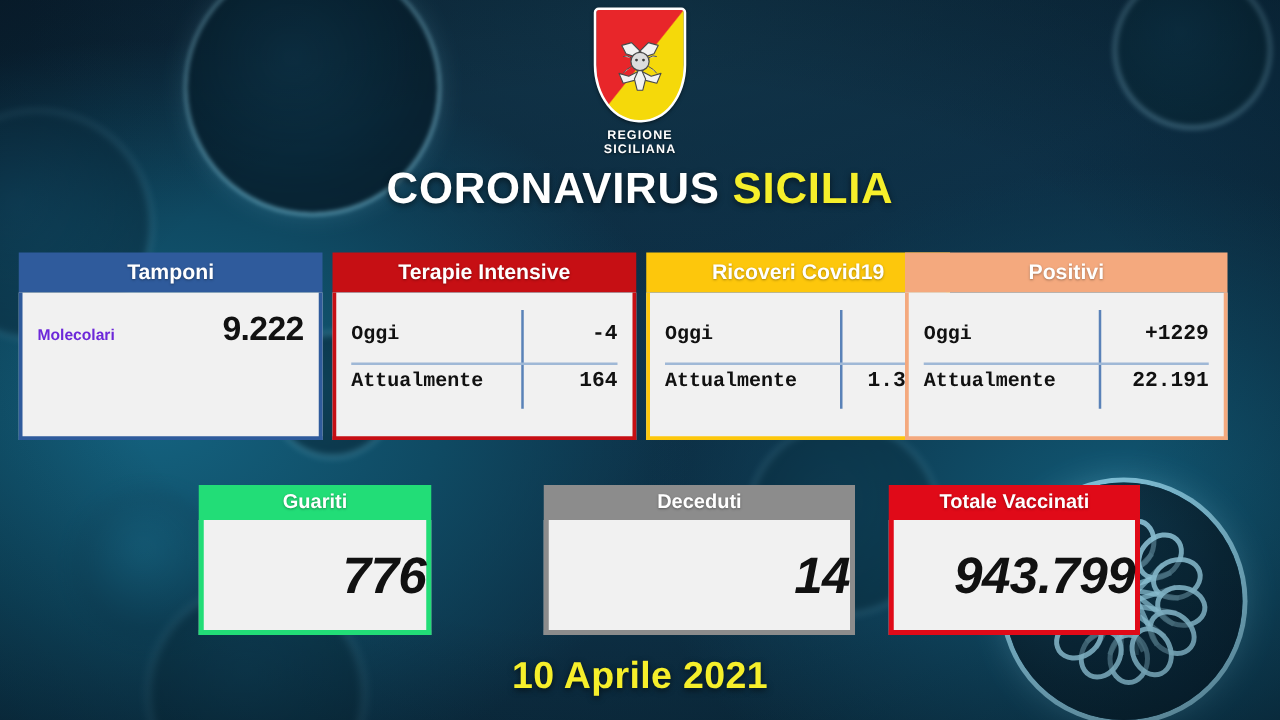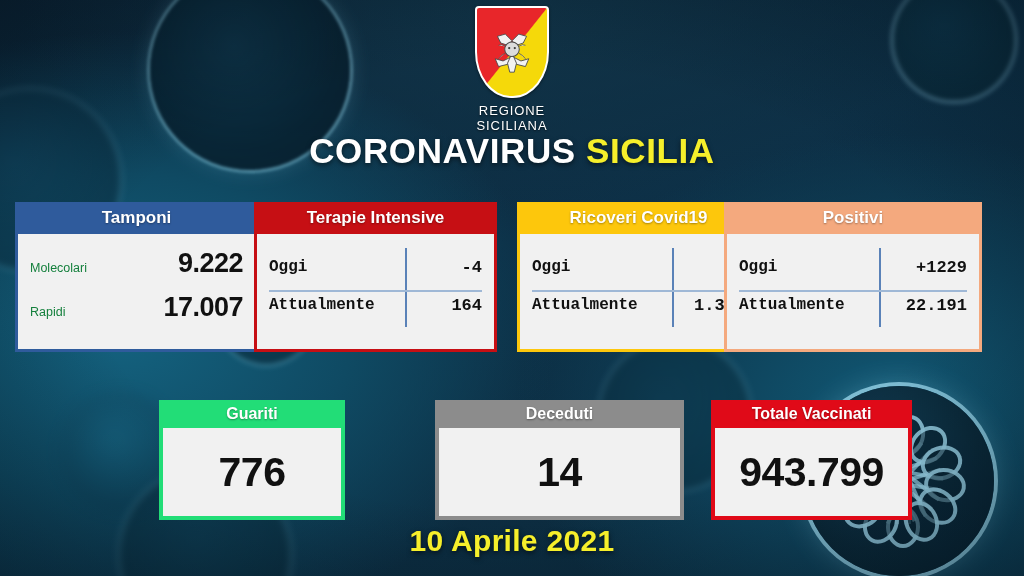--- a/index.html
+++ b/index.html
@@ -79,21 +79,21 @@
   .shield-wrap { width:74px; height:92px; margin:0 auto; position:relative; }
   .shield {
     width:74px; height:92px; position:relative; overflow:hidden;
     background:linear-gradient(to bottom right, #e8262a 0%, #e8262a 49.5%, #f5d90a 50.5%, #f5d90a 100%);
     border:2px solid #fff;
     border-radius:4px 4px 36px 36px / 4px 4px 46px 46px;
     box-shadow:0 1px 3px rgba(0,0,0,.5);
   }
   .trinacria { position:absolute; left:50%; top:50%; transform:translate(-50%,-50%); }
   .emblem-label {
-    margin-top:5px; color:#fff; font-size:13px; font-weight:normal;
+    margin-top:5px; color:#fff; font-size:10px; font-weight:bold;
     letter-spacing:.9px; text-shadow:0 1px 2px rgba(0,0,0,.6);
   }
   #title {
     position:absolute; left:0; right:0; top:133px; text-align:center;
     font-size:35px; font-weight:bold; letter-spacing:.6px; line-height:1;
   }
   #title .w { color:#ffffff; text-shadow:0 2px 5px rgba(0,0,0,.55); }
   #title .y { color:#f6ef2b; text-shadow:0 2px 5px rgba(0,0,0,.55); }
 
   
@@ -109,51 +109,51 @@
   .top-card .hdr { height:32px; line-height:32px; font-size:17px; }
   .top-card .body {
     height:118px; position:relative; padding:14px 12px 0 12px;
     border-left:3px solid; border-right:3px solid; border-bottom:3px solid;
   }
   .row2 { display:flex; align-items:center; height:38px;font-family:Liberation Mono, monospace; }
   .row2 .lbl { font-size:16px; font-weight:bold; color:#111; }
   .row2 .val { font-size:17px; font-weight:bold; color:#111; margin-left:auto; text-align:right; }
   
   .tamp-row { display:flex; align-items:baseline; height:44px; }
-  .tamp-row .lbl { font-size:12.5px; font-weight:normal; color:#15803d; }
+  .tamp-row .lbl { font-size:12.5px; font-weight:bold; color:#6d28d9; }
   .tamp-row .val { margin-left:auto; font-size:27px; font-weight:bold; color:#111; letter-spacing:-.5px; }
   
   .divider-h { position:absolute; left:12px; right:12px; top:56px; height:1.5px; background:#9fb8d6; }
   .divider-v { position:absolute; top:14px; bottom:22px; width:1.5px; background:#5a82b8; }
 
   #card-tamponi { left:15px; }
   #card-tamponi .hdr { background:#2f5b9c; }
   #card-tamponi .body { border-color:#2f5b9c; }
 
-  #card-terapie { left:254px; }
+  #card-terapie { left:266px; }
   #card-terapie .hdr { background:#c60f14; }
   #card-terapie .body { border-color:#c60f14; }
   #card-terapie .divider-v { left:148px; }
 
   #card-ricoveri { left:517px; }
   #card-ricoveri .hdr { background:#fdc70c; color:#ffffff; }
   #card-ricoveri .body { border-color:#fdc70c; }
   #card-ricoveri .divider-v { left:152px; }
 
   #card-positivi { left:724px; width:258px; }
   #card-positivi .hdr { background:#f4a97e; }
   #card-positivi .body { border-color:#f4a97e; }
   #card-positivi .divider-v { left:152px; }
 
   
-  .bot-card { top:400px; height:120px;padding-left:46px; }
+  .bot-card { top:388px; height:120px;padding-left:46px; }
   .bot-card .hdr { height:28px; line-height:28px; font-size:16px; }
   .bot-card .body {
-    height:92px; display:flex; align-items:center; justify-content:center;
-    border-left:4px solid; border-right:4px solid; border-bottom:4px solid;
+    height:92px; display:flex; align-items:center; justify-content:flex-end;
+    border-left:4px solid; border-right:4px solid; border-bottom:4px solid;font-style:italic;
   }
   .bot-card .big {
     font-size:41px; font-weight:bold; color:#111; letter-spacing:-.5px; line-height:1;
   }
   #card-guariti { left:113px; width:232px; }
   #card-guariti .hdr { background:#22dd77; }
   #card-guariti .body { border-color:#22dd77; }
 
   #card-deceduti { left:389px; width:295px; }
   #card-deceduti .hdr { background:#8c8c8c; }
@@ -247,24 +247,20 @@
   <span class="w">CORONAVIRUS</span><span class="w">&nbsp;</span><span class="y">SICILIA</span>
 </div>
 
 <div class="card top-card" id="card-tamponi">
   <div class="hdr">Tamponi</div>
   <div class="body">
     <div class="tamp-row">
       <span class="lbl">Molecolari</span>
       <span class="val">9.222</span>
     </div>
-    <div class="tamp-row">
-      <span class="lbl">Rapidi</span>
-      <span class="val">17.007</span>
-    </div>
   </div>
 </div>
 
 <div class="card top-card" id="card-terapie">
   <div class="hdr">Terapie Intensive</div>
   <div class="body">
     <div class="divider-v"></div>
     <div class="divider-h"></div>
     <div class="row2">
       <span class="lbl">Oggi</span>

